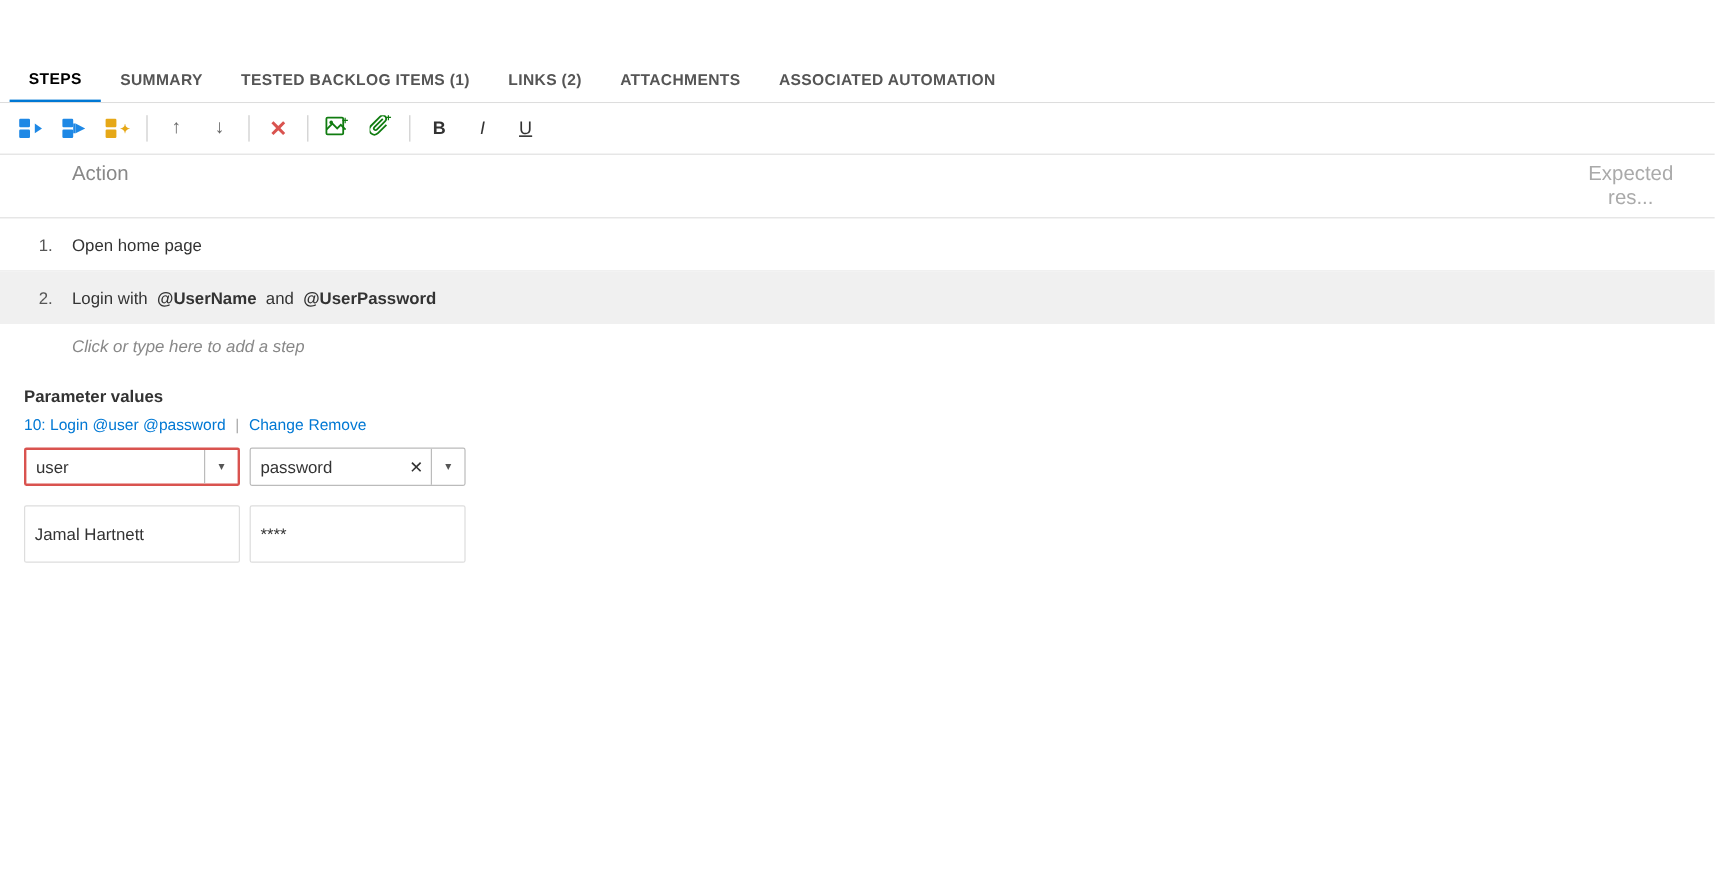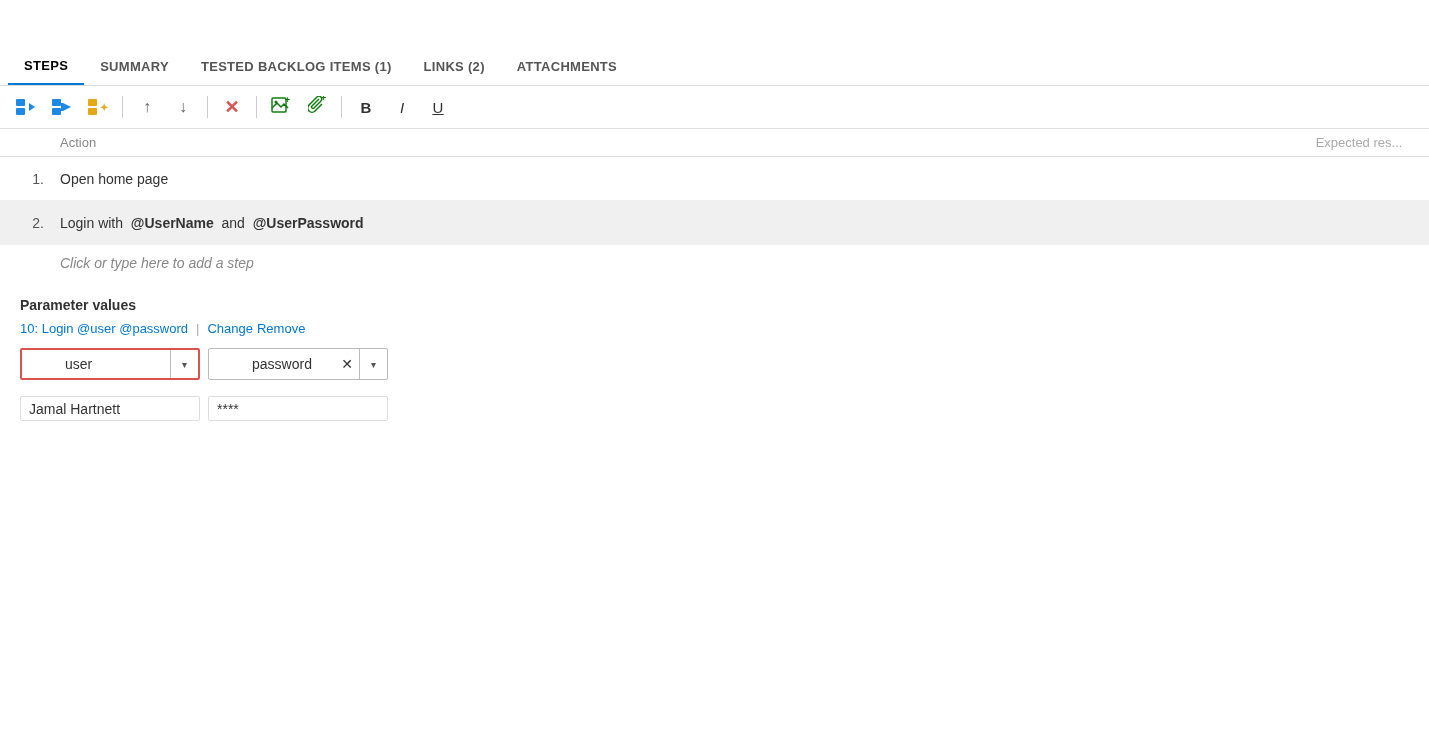--- a/index.html
+++ b/index.html
@@ -72,21 +72,21 @@
     
     .steps-content {
       padding: 0;
     }
 
     
     .steps-table-header {
       display: flex;
       padding: 6px 0 6px 60px;
       color: #888;
-      font-size: 13px;
+      font-size: 17px;
       border-bottom: 1px solid #e0e0e0;
     }
     .col-action {
       flex: 1;
     }
     .col-expected {
       width: 120px;
       text-align: center;
       padding-right: 20px;
       color: #aaa;
@@ -162,21 +162,20 @@
     .param-dropdown {
       display: flex;
       align-items: center;
       border: 2px solid #d9534f;
       border-radius: 2px;
       height: 32px;
       min-width: 180px;
       background: #fff;
       cursor: pointer;
       position: relative;
-      padding-left: 35px;
     }
     .param-dropdown.normal-border {
       border: 1px solid #bbb;
       border-radius: 2px;
     }
     .param-dropdown-value {
       flex: 1;
       padding: 0 8px;
       font-size: 14px;
       color: #333;
@@ -224,40 +223,41 @@
       padding-left: 4px;
     }
 
     
     .param-values {
       display: flex;
       gap: 8px;
     }
     .param-value-box {
       min-width: 180px;
-      height: 25px;
+      height: 48px;
       border: 1px solid #ddd;
       border-radius: 2px;
       display: flex;
       align-items: center;
       padding: 0 8px;
       font-size: 14px;
       color: #333;
       background: #fff;
     }
   </style>
 </head>
 <body>
 
 <div class="top-tabs">
   <div class="top-tab active">STEPS</div>
   <div class="top-tab">SUMMARY</div>
   <div class="top-tab">TESTED BACKLOG ITEMS (1)</div>
   <div class="top-tab">LINKS (2)</div>
   <div class="top-tab">ATTACHMENTS</div>
+  <div class="top-tab">ASSOCIATED AUTOMATION</div>
 </div>
 
 <div class="toolbar">
   <button class="toolbar-btn blue-icon" title="Add step">
 
     <svg width="22" height="18" viewBox="0 0 22 18">
       <rect x="1" y="1" width="9" height="7" fill="#1e88e5" rx="1"></rect>
       <rect x="1" y="10" width="9" height="7" fill="#1e88e5" rx="1"></rect>
       <polygon points="14,5 20,9 14,13" fill="#1e88e5"></polygon>
     </svg>

